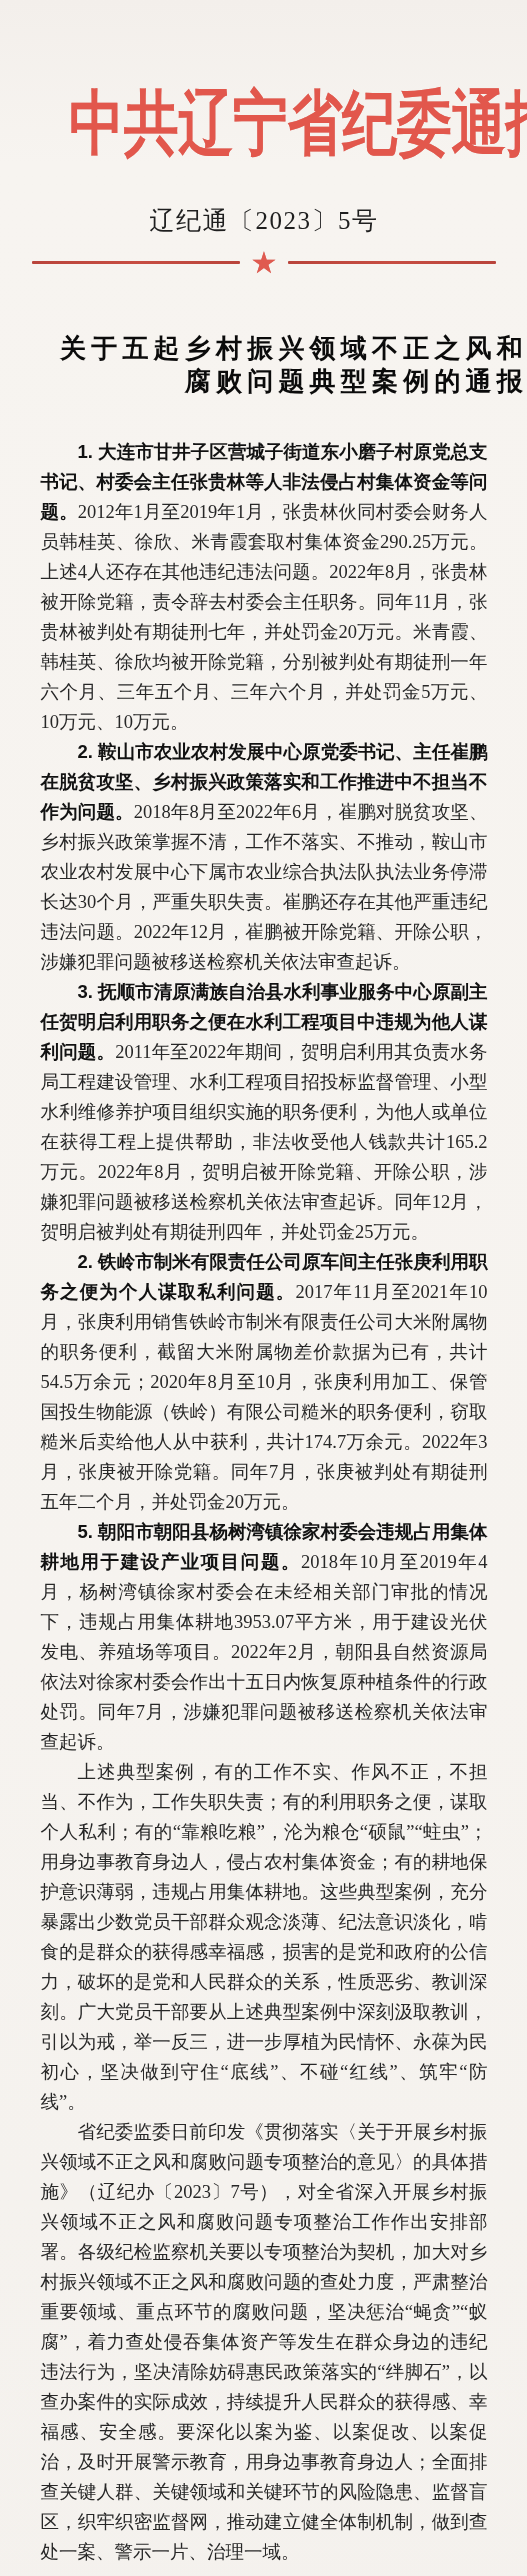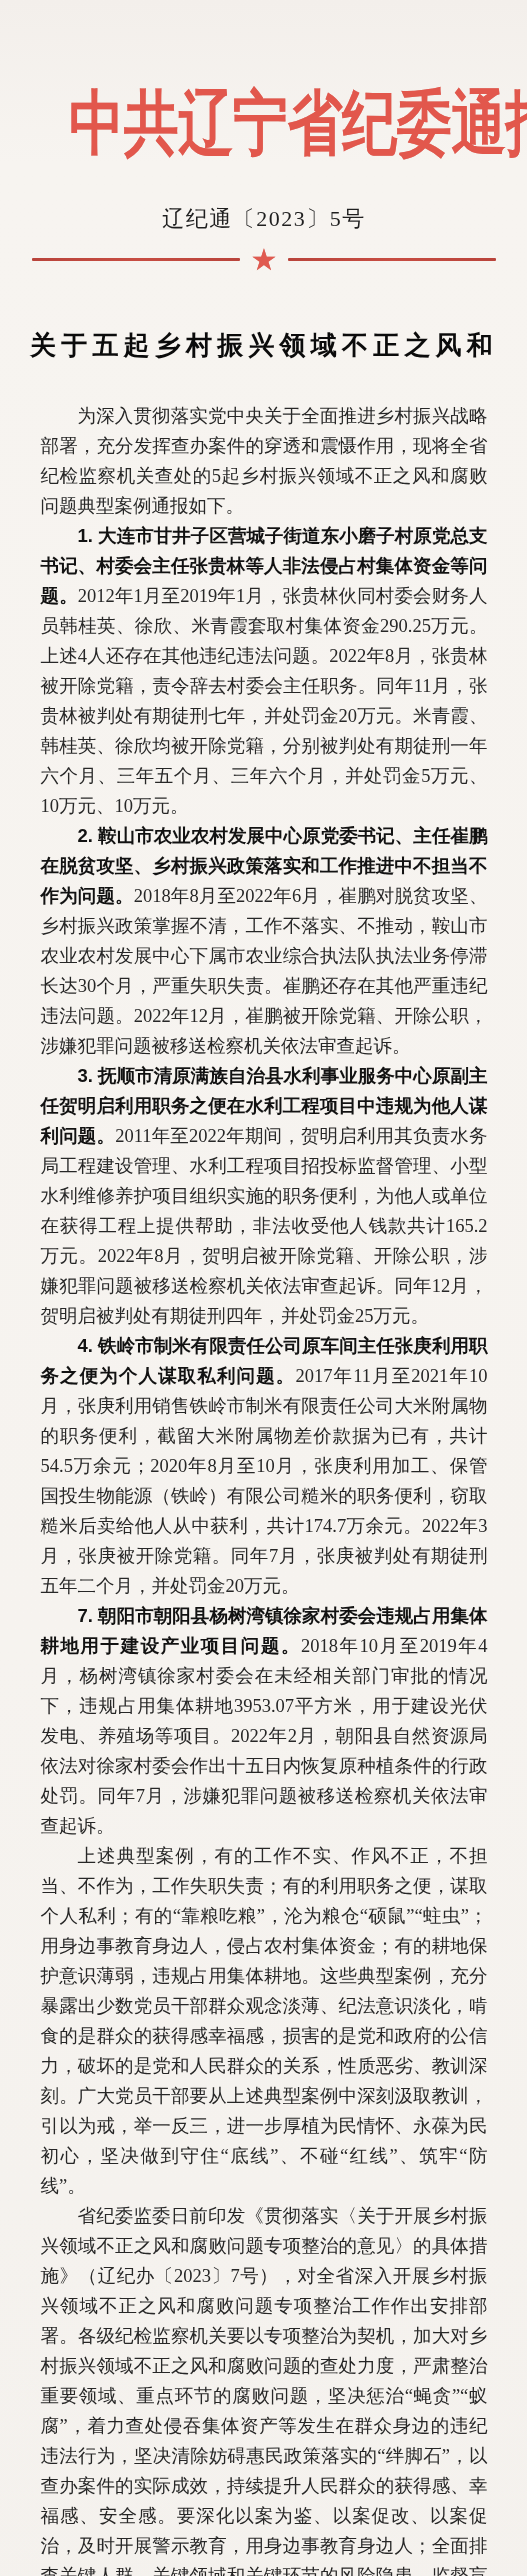--- a/index.html
+++ b/index.html
@@ -16,41 +16,41 @@
     text-align:center;
     font-size:70px; line-height:1; font-weight:bold;
     color:#e2574c;
     text-shadow:0 0 0.5px rgba(196,70,60,.55);
     white-space:nowrap;
   }
   .masthead-inner { display:inline-block; transform:scaleX(.78); transform-origin:center; }
   .doc-number {
     margin-top:47px;
     text-align:center;
-    font-size:22px; line-height:1.2;
+    font-size:25px; line-height:1.2;
     color:#1f1f1f; letter-spacing:1.5px;
   }
   .divider {
     width:464px; margin:13.4px auto 0;
     display:flex; align-items:center; height:27px;
   }
   .divider .rule-line {
     flex:1; height:3.1px;
     background:linear-gradient(90deg,#b9443b,#c74d42,#b9443b);
     border-radius:1px;
   }
   .divider .star {
     font-family:"DejaVu Sans","Liberation Sans",sans-serif;
     font-size:30px; line-height:27px;
     color:#e05a50; margin:0 10.3px;
     text-shadow:0 0 0.5px rgba(190,60,50,.6);
   }
   .doc-title {
     margin:56px 0 0; padding:0;
-    text-align:center;
+    text-align:right;
     font-size:26px; line-height:33px; font-weight:bold;
     color:#0b0b0b; letter-spacing:5.2px;
   }
   .body-text {
     width:447px; margin:39px auto 0;
     font-size:18.5px; line-height:30px;
     color:#272727;
     text-align:justify;
   }
   .para { margin:0; text-indent:2em; }
@@ -69,34 +69,34 @@
   <div class="doc-number">辽纪通〔2023〕5号</div>
 
   <div class="divider">
     <span class="rule-line"></span>
     <span class="star">★</span>
     <span class="rule-line"></span>
   </div>
 
   <h2 class="doc-title">
     <span>关于五起乡村振兴领域不正之风和</span><br>
+    <span>腐败问题典型案例的通报</span>
   </h2>
 
   <main class="body-text">
-    <p class="para">为深入贯彻落实党中央关于全面推进乡村振兴战略部署，充分发挥查办案件的穿透和震慑作用，现将全省纪检监察机关查处的5起乡村振兴领域不正之风和腐败问题典型案例通报如下。</p>
 
     <p class="para"><span class="case-lead">1. 大连市甘井子区营城子街道东小磨子村原党总支书记、村委会主任张贵林等人非法侵占村集体资金等问题。</span><span>2012年1月至2019年1月，张贵林伙同村委会财务人员韩桂英、徐欣、米青霞套取村集体资金290.25万元。上述4人还存在其他违纪违法问题。2022年8月，张贵林被开除党籍，责令辞去村委会主任职务。同年11月，张贵林被判处有期徒刑七年，并处罚金20万元。米青霞、韩桂英、徐欣均被开除党籍，分别被判处有期徒刑一年六个月、三年五个月、三年六个月，并处罚金5万元、10万元、10万元。</span></p>
 
     <p class="para"><span class="case-lead">2. 鞍山市农业农村发展中心原党委书记、主任崔鹏在脱贫攻坚、乡村振兴政策落实和工作推进中不担当不作为问题。</span><span>2018年8月至2022年6月，崔鹏对脱贫攻坚、乡村振兴政策掌握不清，工作不落实、不推动，鞍山市农业农村发展中心下属市农业综合执法队执法业务停滞长达30个月，严重失职失责。崔鹏还存在其他严重违纪违法问题。2022年12月，崔鹏被开除党籍、开除公职，涉嫌犯罪问题被移送检察机关依法审查起诉。</span></p>
 
     <p class="para"><span class="case-lead">3. 抚顺市清原满族自治县水利事业服务中心原副主任贺明启利用职务之便在水利工程项目中违规为他人谋利问题。</span><span>2011年至2022年期间，贺明启利用其负责水务局工程建设管理、水利工程项目招投标监督管理、小型水利维修养护项目组织实施的职务便利，为他人或单位在获得工程上提供帮助，非法收受他人钱款共计165.2万元。2022年8月，贺明启被开除党籍、开除公职，涉嫌犯罪问题被移送检察机关依法审查起诉。同年12月，贺明启被判处有期徒刑四年，并处罚金25万元。</span></p>
 
-    <p class="para"><span class="case-lead">4. 铁岭市制米有限责任公司原车间主任张庚利用职务之便为个人谋取私利问题。</span><span>2017年11月至2021年10月，张庚利用销售铁岭市制米有限责任公司大米附属物的职务便利，截留大米附属物差价款据为已有，共计54.5万余元；2020年8月至10月，张庚利用加工、保管国投生物能源（铁岭）有限公司糙米的职务便利，窃取糙米后卖给他人从中获利，共计174.7万余元。2022年3月，张庚被开除党籍。同年7月，张庚被判处有期徒刑五年二个月，并处罚金20万元。</span></p>
+    <p class="para"><span class="case-lead">2. 铁岭市制米有限责任公司原车间主任张庚利用职务之便为个人谋取私利问题。</span><span>2017年11月至2021年10月，张庚利用销售铁岭市制米有限责任公司大米附属物的职务便利，截留大米附属物差价款据为已有，共计54.5万余元；2020年8月至10月，张庚利用加工、保管国投生物能源（铁岭）有限公司糙米的职务便利，窃取糙米后卖给他人从中获利，共计174.7万余元。2022年3月，张庚被开除党籍。同年7月，张庚被判处有期徒刑五年二个月，并处罚金20万元。</span></p>
 
-    <p class="para"><span class="case-lead">7. 朝阳市朝阳县杨树湾镇徐家村委会违规占用集体耕地用于建设产业项目问题。</span><span>2018年10月至2019年4月，杨树湾镇徐家村委会在未经相关部门审批的情况下，违规占用集体耕地3953.07平方米，用于建设光伏发电、养殖场等项目。2022年2月，朝阳县自然资源局依法对徐家村委会作出十五日内恢复原种植条件的行政处罚。同年7月，涉嫌犯罪问题被移送检察机关依法审查起诉。</span></p>
+    <p class="para"><span class="case-lead">5. 朝阳市朝阳县杨树湾镇徐家村委会违规占用集体耕地用于建设产业项目问题。</span><span>2018年10月至2019年4月，杨树湾镇徐家村委会在未经相关部门审批的情况下，违规占用集体耕地3953.07平方米，用于建设光伏发电、养殖场等项目。2022年2月，朝阳县自然资源局依法对徐家村委会作出十五日内恢复原种植条件的行政处罚。同年7月，涉嫌犯罪问题被移送检察机关依法审查起诉。</span></p>
 
     <p class="para">上述典型案例，有的工作不实、作风不正，不担当、不作为，工作失职失责；有的利用职务之便，谋取个人私利；有的“靠粮吃粮”，沦为粮仓“硕鼠”“蛀虫”；用身边事教育身边人，侵占农村集体资金；有的耕地保护意识薄弱，违规占用集体耕地。这些典型案例，充分暴露出少数党员干部群众观念淡薄、纪法意识淡化，啃食的是群众的获得感幸福感，损害的是党和政府的公信力，破坏的是党和人民群众的关系，性质恶劣、教训深刻。广大党员干部要从上述典型案例中深刻汲取教训，引以为戒，举一反三，进一步厚植为民情怀、永葆为民初心，坚决做到守住“底线”、不碰“红线”、筑牢“防线”。</p>
 
     <p class="para">省纪委监委日前印发《贯彻落实〈关于开展乡村振兴领域不正之风和腐败问题专项整治的意见〉的具体措施》（辽纪办〔2023〕7号），对全省深入开展乡村振兴领域不正之风和腐败问题专项整治工作作出安排部署。各级纪检监察机关要以专项整治为契机，加大对乡村振兴领域不正之风和腐败问题的查处力度，严肃整治重要领域、重点环节的腐败问题，坚决惩治“蝇贪”“蚁腐”，着力查处侵吞集体资产等发生在群众身边的违纪违法行为，坚决清除妨碍惠民政策落实的“绊脚石”，以查办案件的实际成效，持续提升人民群众的获得感、幸福感、安全感。要深化以案为鉴、以案促改、以案促治，及时开展警示教育，用身边事教育身边人；全面排查关键人群、关键领域和关键环节的风险隐患、监督盲区，织牢织密监督网，推动建立健全体制机制，做到查处一案、警示一片、治理一域。</p>
   </main>
 
 </div>
 
 
 </body></html>

